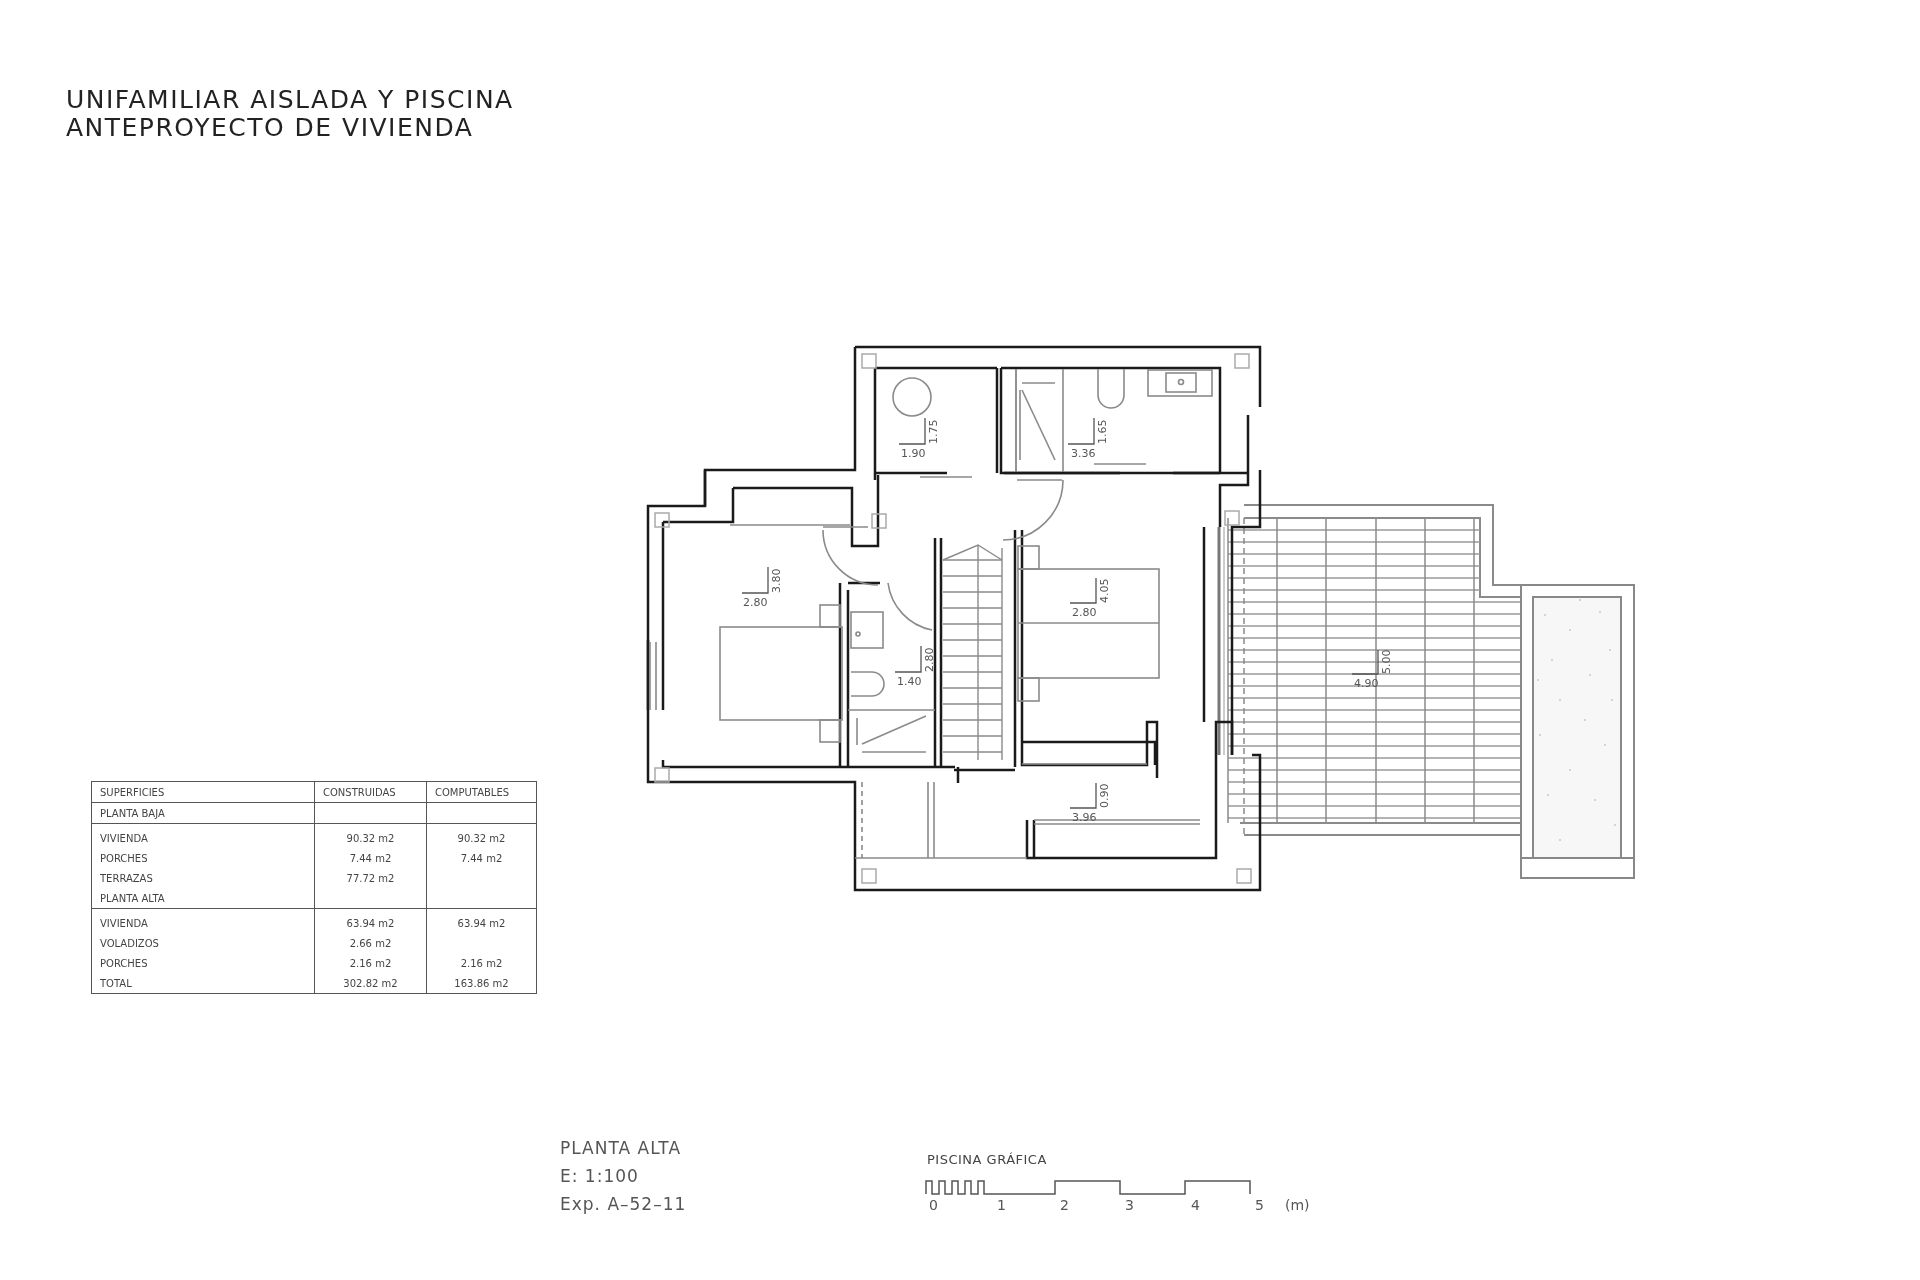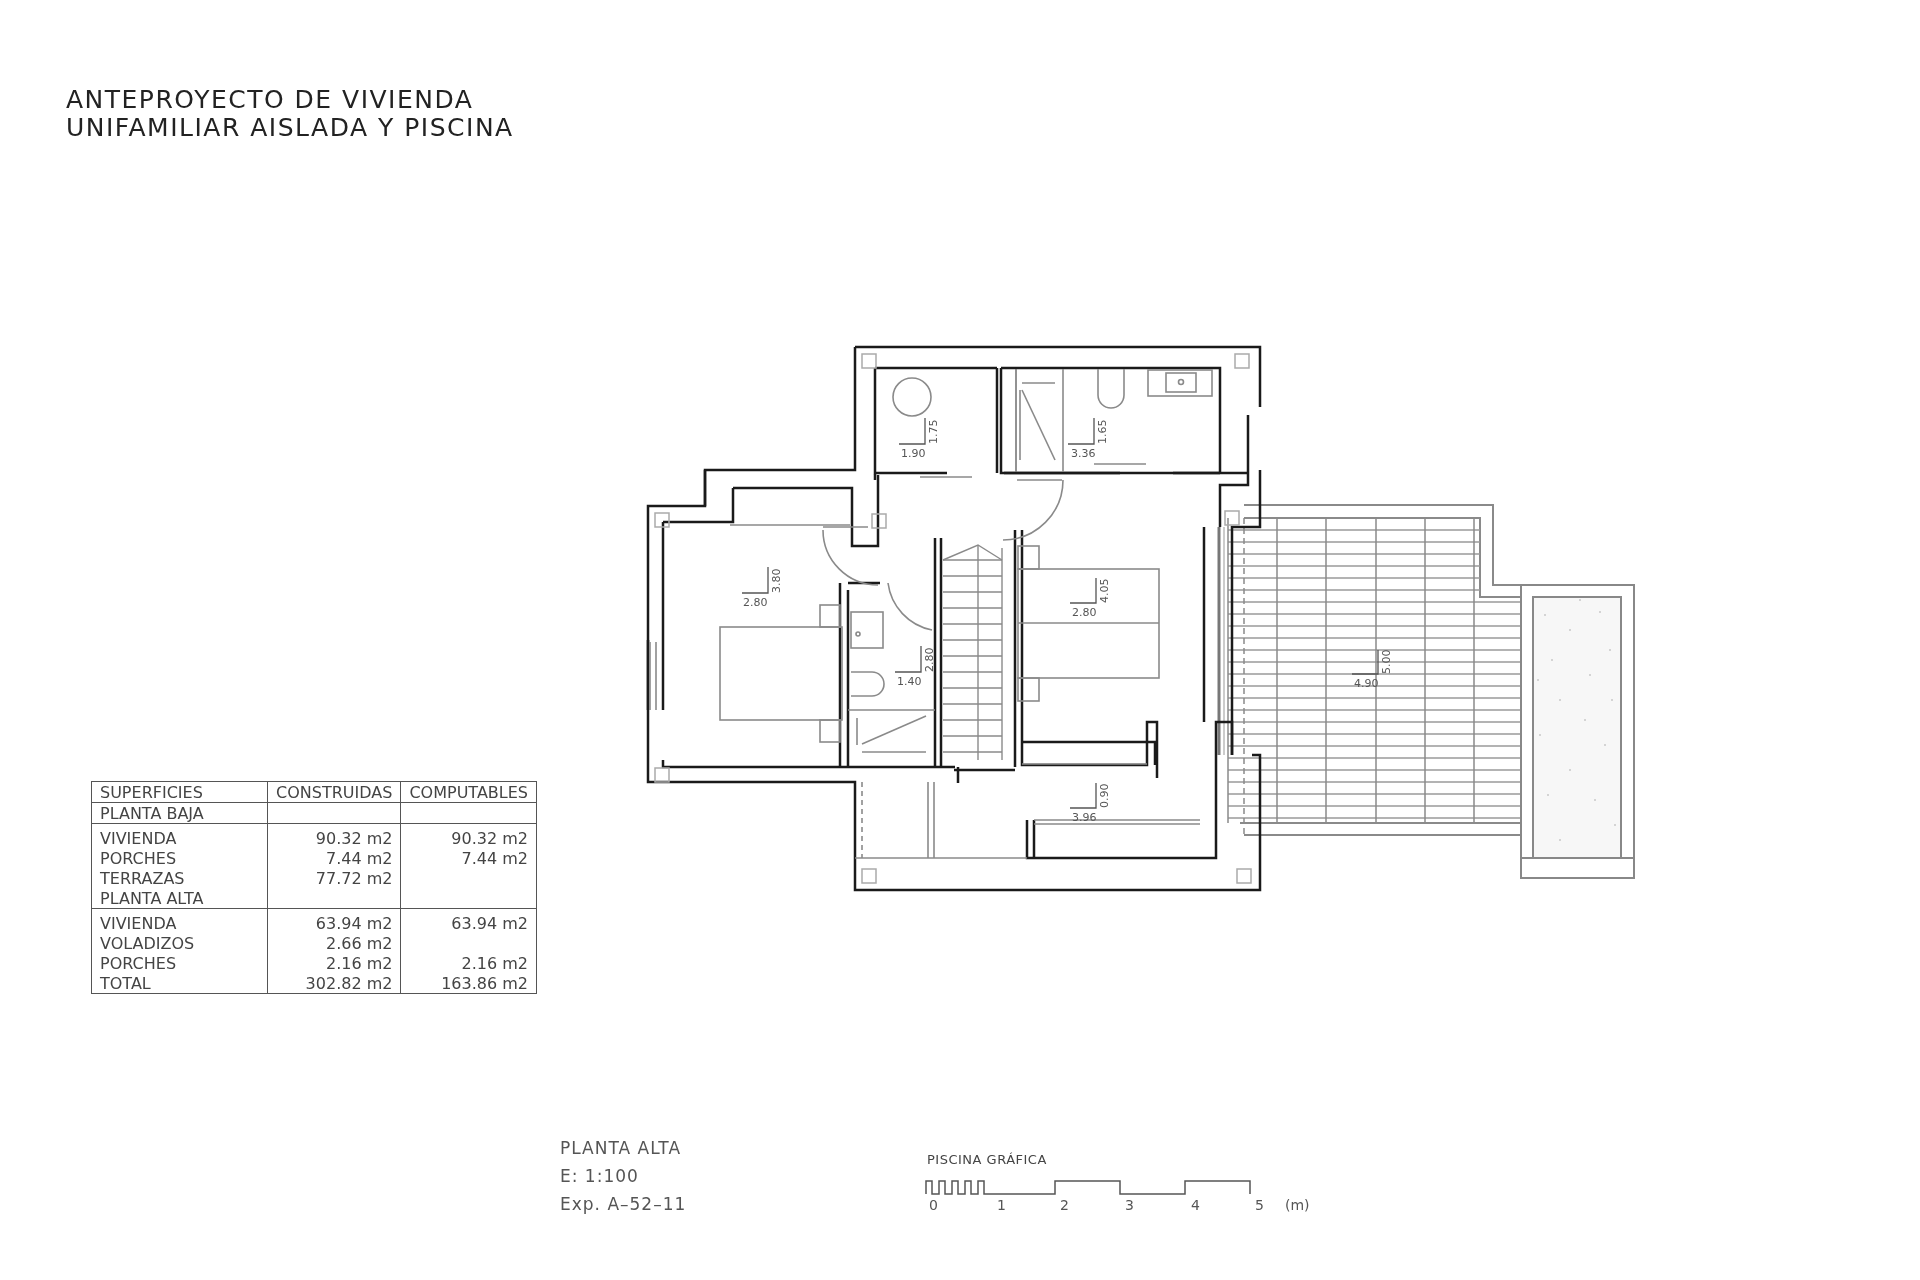--- a/index.html
+++ b/index.html
@@ -1,40 +1,40 @@
 <!DOCTYPE html>
 <html><head>
 <meta charset="utf-8">
 <style>
   html,body{margin:0;padding:0;background:#ffffff;}
   body{width:1920px;height:1280px;position:relative;overflow:hidden;font-family:"DejaVu Sans",sans-serif;color:#333;}
   .title{position:absolute;left:66px;top:86px;font-size:25px;line-height:28px;letter-spacing:1.5px;color:#222;font-family:"DejaVu Sans",sans-serif;}
   .title div{white-space:nowrap;}
   svg.plan{position:absolute;left:0;top:0;}
-  .tbl{position:absolute;left:91px;top:781px;width:446px;border:1.5px solid #555;border-collapse:collapse;font-size:16px;color:#444;}
+  .tbl{position:absolute;left:91px;top:781px;width:446px;border:1.5px solid #555;border-collapse:collapse;font-size:10px;color:#444;}
   .tbl td{padding:0 8px;border-left:1.5px solid #555;border-right:1.5px solid #555;white-space:nowrap;}
   .tbl tr.hdr td{border-bottom:1.5px solid #555;height:20px;}
   .tbl tr.sec td{border-bottom:1.5px solid #555;height:20px;margin-top:19px;}
   .tbl tr.row td{height:20px;}
   .tbl tr.row.first td{padding-top:4px;}
   .tbl tr.row.last td{border-bottom:1.5px solid #555;padding-bottom:4px;}
   .tbl tr.tot td{height:20px;}
-  .tbl td.num{text-align:right;}
+  .tbl td.num{text-align:center;}
   .tbl td.c1{width:206px;}
   .tbl td.c2{width:95px;margin-left:32px;}
   .bl{position:absolute;left:560px;font-size:17px;color:#555;letter-spacing:1px;}
   .scale-label{position:absolute;left:927px;top:1152px;font-size:13px;color:#444;letter-spacing:0.5px;}
   .tick{position:absolute;top:1197px;font-size:14px;color:#555;}
 </style>
 </head>
 <body>
 
 <div class="title">
+  <div>UNIFAMILIAR  AISLADA  Y  PISCINA</div>
   <div>ANTEPROYECTO  DE  VIVIENDA</div>
-  <div>UNIFAMILIAR  AISLADA  Y  PISCINA</div>
 </div>
 
 <svg class="plan" width="1920" height="1280" viewBox="0 0 1920 1280" xmlns="http://www.w3.org/2000/svg">
 
   <g stroke="#8a8a8a" fill="none">
 
     <path d="M1244 505 H1493 V585 H1634" stroke-width="2"></path>
     <path d="M1244 518 H1480 V597 H1521" stroke-width="2"></path>
     <path d="M1244 835 H1521" stroke-width="2"></path>
     <path d="M1240 823 H1521" stroke-width="2"></path>

